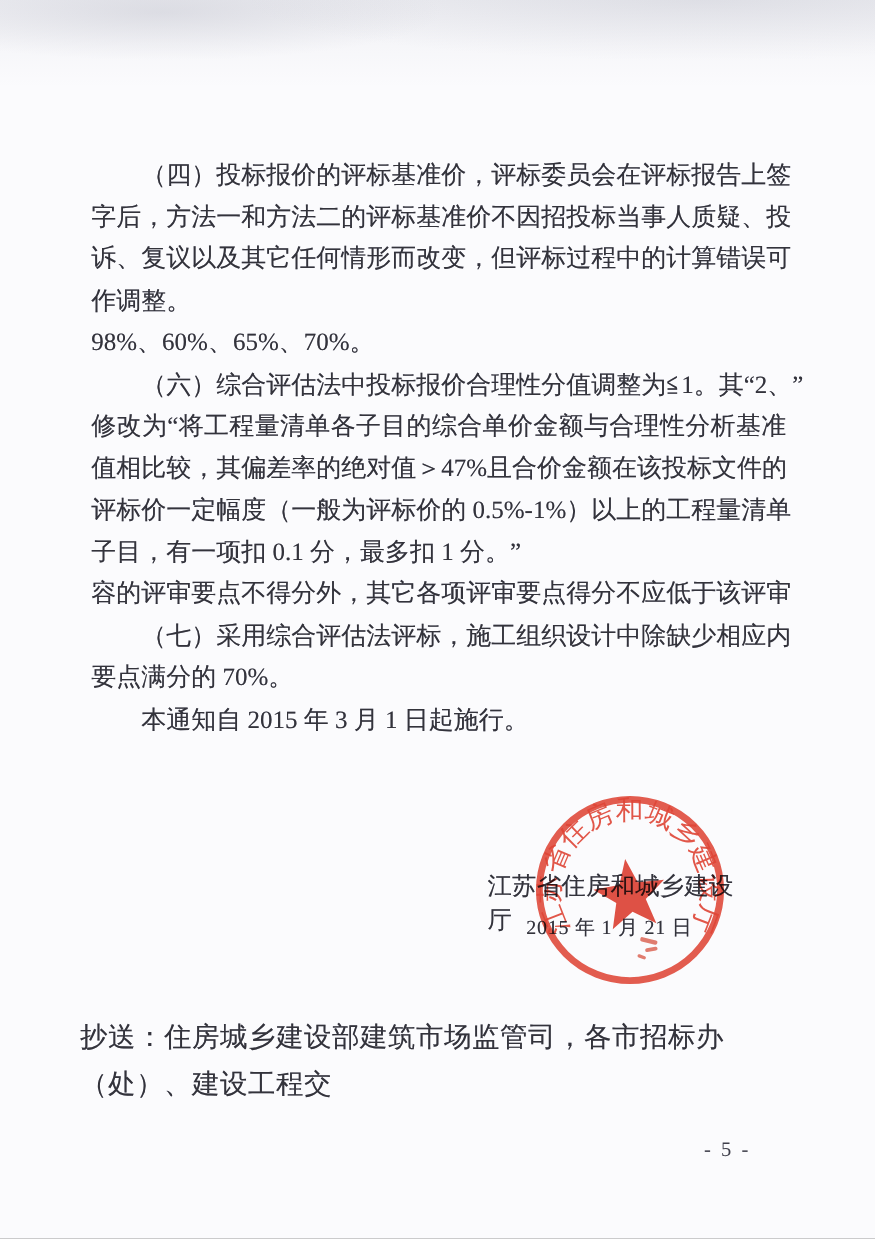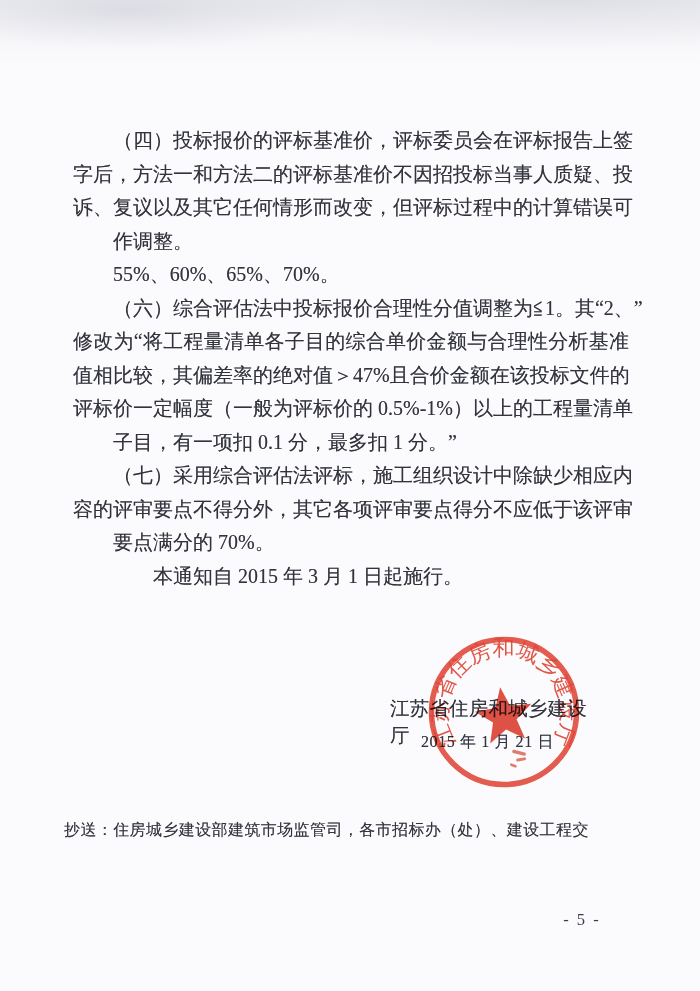--- a/index.html
+++ b/index.html
@@ -21,21 +21,21 @@
     position:absolute;left:73px;top:124px;width:556px;
     font-size:20px;line-height:33.5px;
     text-shadow:0 0 .5px rgba(70,70,95,.55);
   }
   .body-text .line{
     text-align:justify;
     text-align-last:justify;
     text-justify:inter-character;
     white-space:nowrap;
   }
-  .body-text .line.last{ text-align-last:left;margin-left:40px; }
+  .body-text .line.last{ text-align-last:left; }
   .body-text .line.indent{ text-indent:2em; }
   .sig-org{
     position:absolute;left:390px;top:695px;width:215px;
     font-size:19.5px;letter-spacing:.2px;
     text-shadow:0 0 .5px rgba(70,70,95,.55);
     z-index:2;
   }
   .sig-date{
     position:absolute;left:421px;top:732px;
     font-size:16px;letter-spacing:.6px;
@@ -44,50 +44,50 @@
   }
   .seal{
     position:absolute;left:426px;top:634px;width:156px;height:156px;
     z-index:3;
     mix-blend-mode:multiply;
     opacity:.92;
     filter:blur(.3px);
   }
   .footer-cc{
     position:absolute;left:64px;top:812px;width:586px;
-    font-size:16px;line-height:36.5px;letter-spacing:.4px;
+    font-size:22px;line-height:36.5px;letter-spacing:.4px;
     text-shadow:0 0 .5px rgba(70,70,95,.5);
   }
   .page-number{
     position:absolute;left:552px;top:910px;width:60px;
     font-size:16.5px;letter-spacing:2px;color:#3e3e4a;
     text-align:center;
   }
 </style>
 </head>
 <body>
 
 <div class="page">
 
   <main class="body-text">
     <div class="line indent">（四）投标报价的评标基准价，评标委员会在评标报告上签</div>
     <div class="line">字后，方法一和方法二的评标基准价不因招投标当事人质疑、投</div>
     <div class="line">诉、复议以及其它任何情形而改变，但评标过程中的计算错误可</div>
     <div class="line last">作调整。</div>
 
-    <div class="line last">55%、60%、65%、70%。</div>
+    <div class="line last">98%、60%、65%、70%。</div>
 
     <div class="line indent">（六）综合评估法中投标报价合理性分值调整为≦1。其“2、”</div>
     <div class="line">修改为“将工程量清单各子目的综合单价金额与合理性分析基准</div>
     <div class="line">值相比较，其偏差率的绝对值＞47%且合价金额在该投标文件的</div>
     <div class="line">评标价一定幅度（一般为评标价的 0.5%-1%）以上的工程量清单</div>
     <div class="line last">子目，有一项扣 0.1 分，最多扣 1 分。”</div>
 
+    <div class="line">容的评审要点不得分外，其它各项评审要点得分不应低于该评审</div>
     <div class="line indent">（七）采用综合评估法评标，施工组织设计中除缺少相应内</div>
-    <div class="line">容的评审要点不得分外，其它各项评审要点得分不应低于该评审</div>
     <div class="line last">要点满分的 70%。</div>
 
     <div class="line indent last">本通知自 2015 年 3 月 1 日起施行。</div>
   </main>
 
   <div class="sig-org">江苏省住房和城乡建设厅</div>
   <div class="sig-date">2015 年 1 月 21 日</div>
 
   <div class="seal">
     <svg width="156" height="156" viewBox="0 0 156 156">

